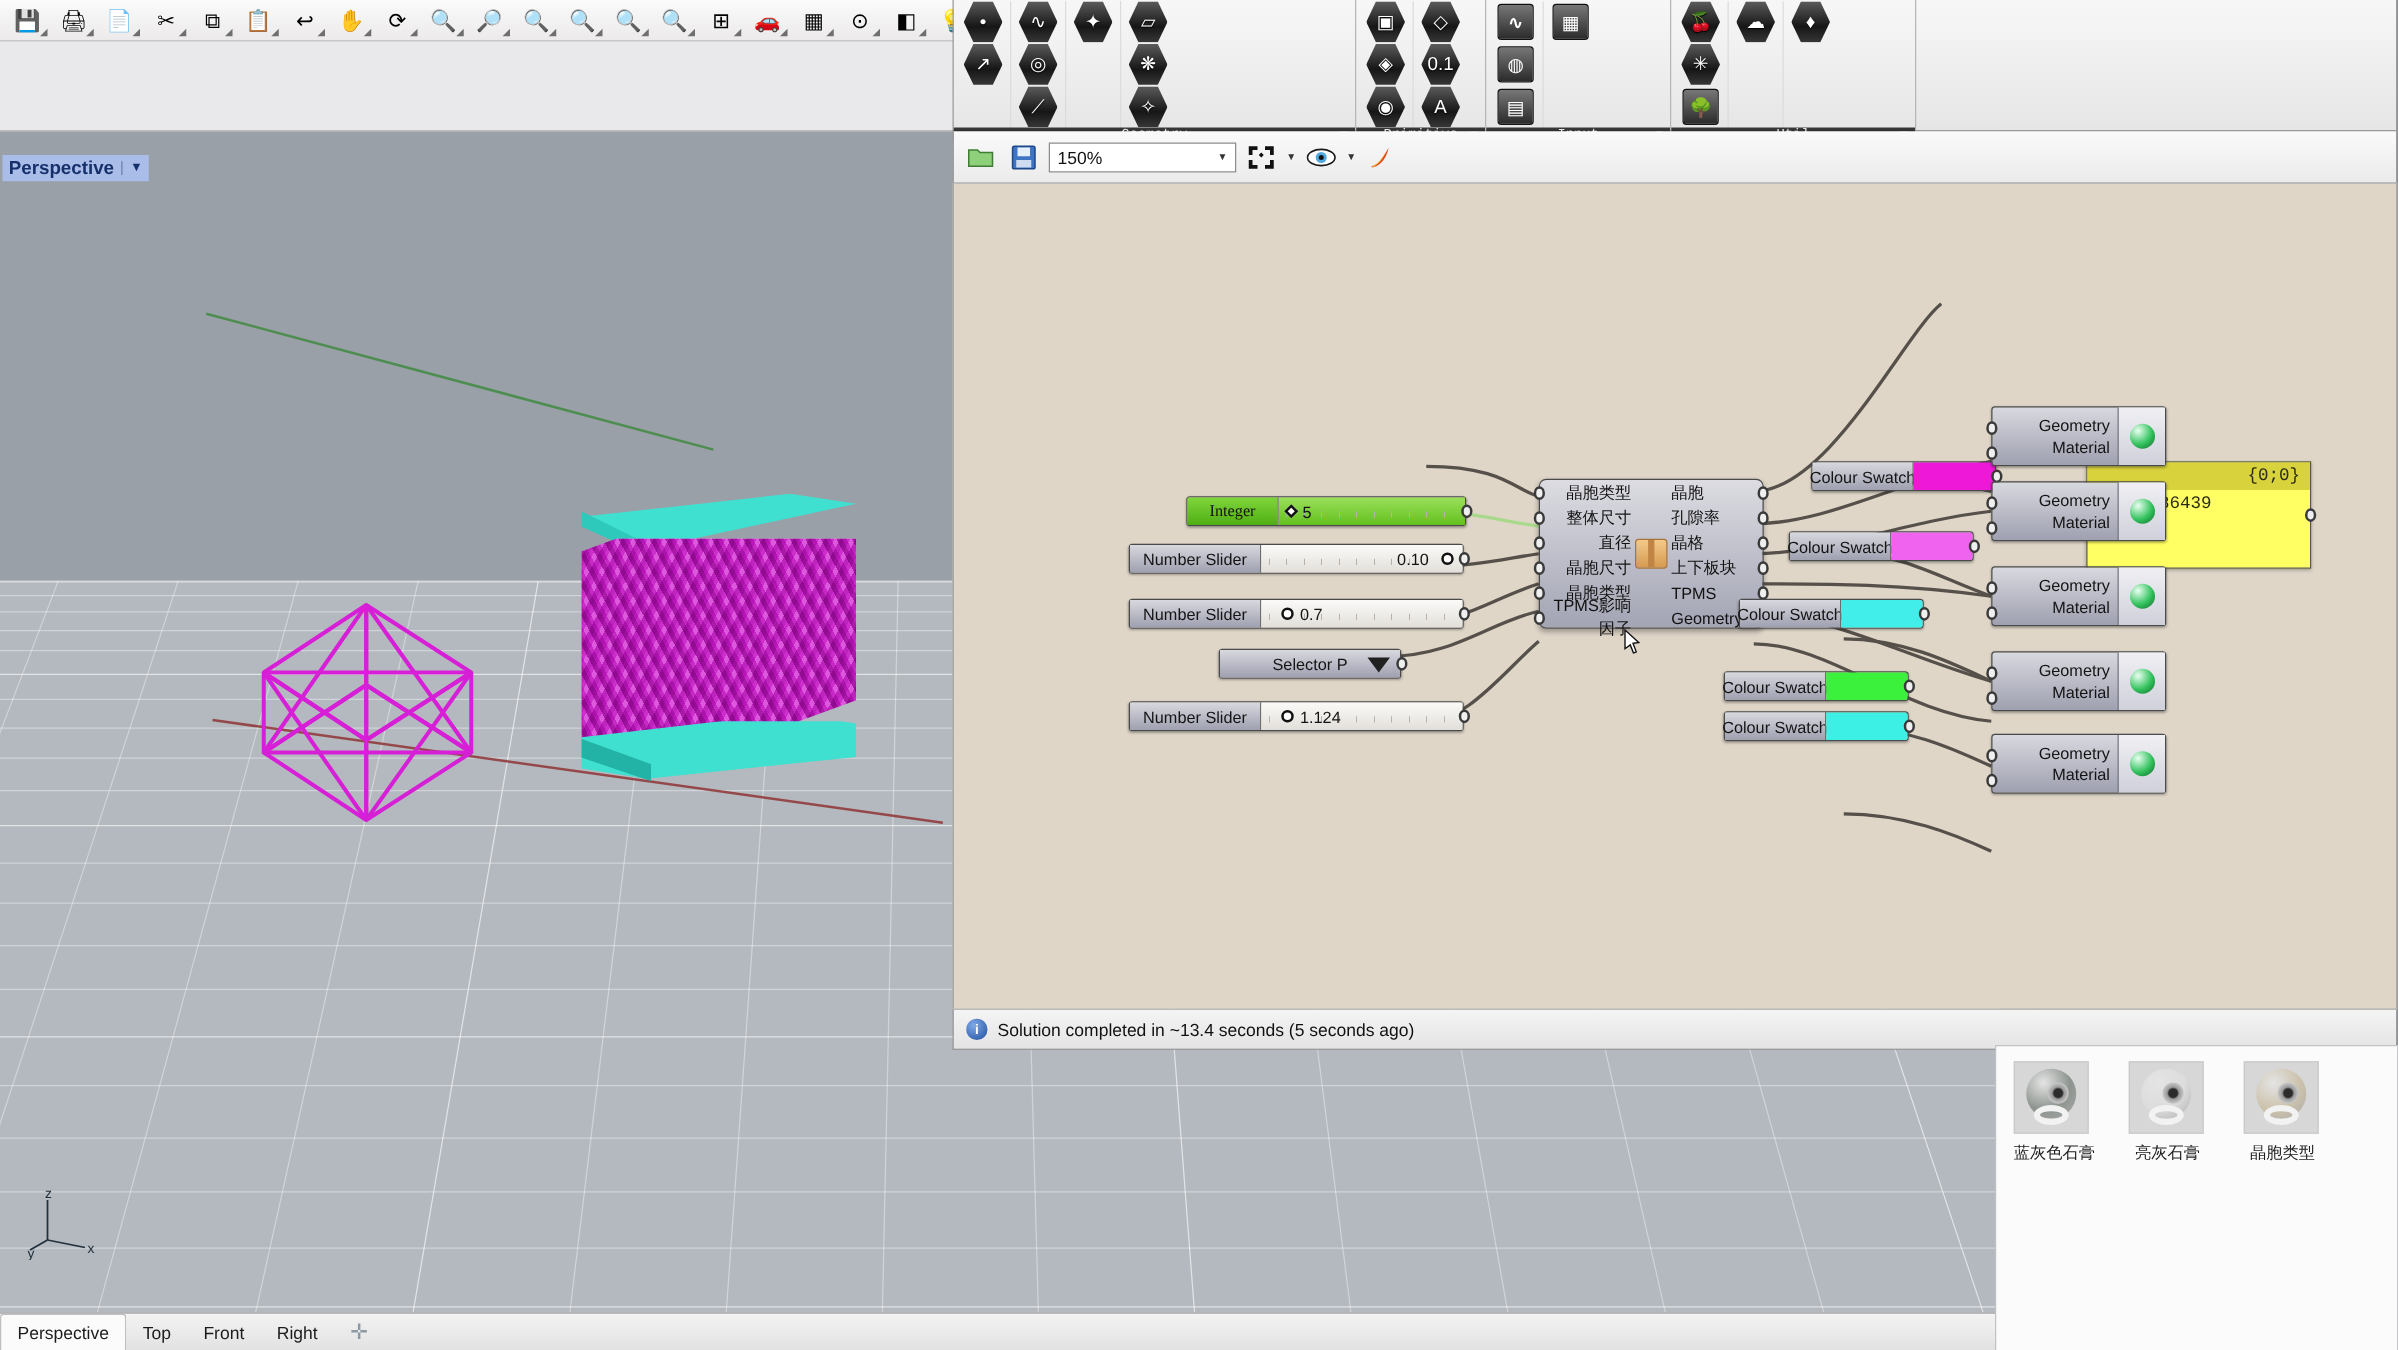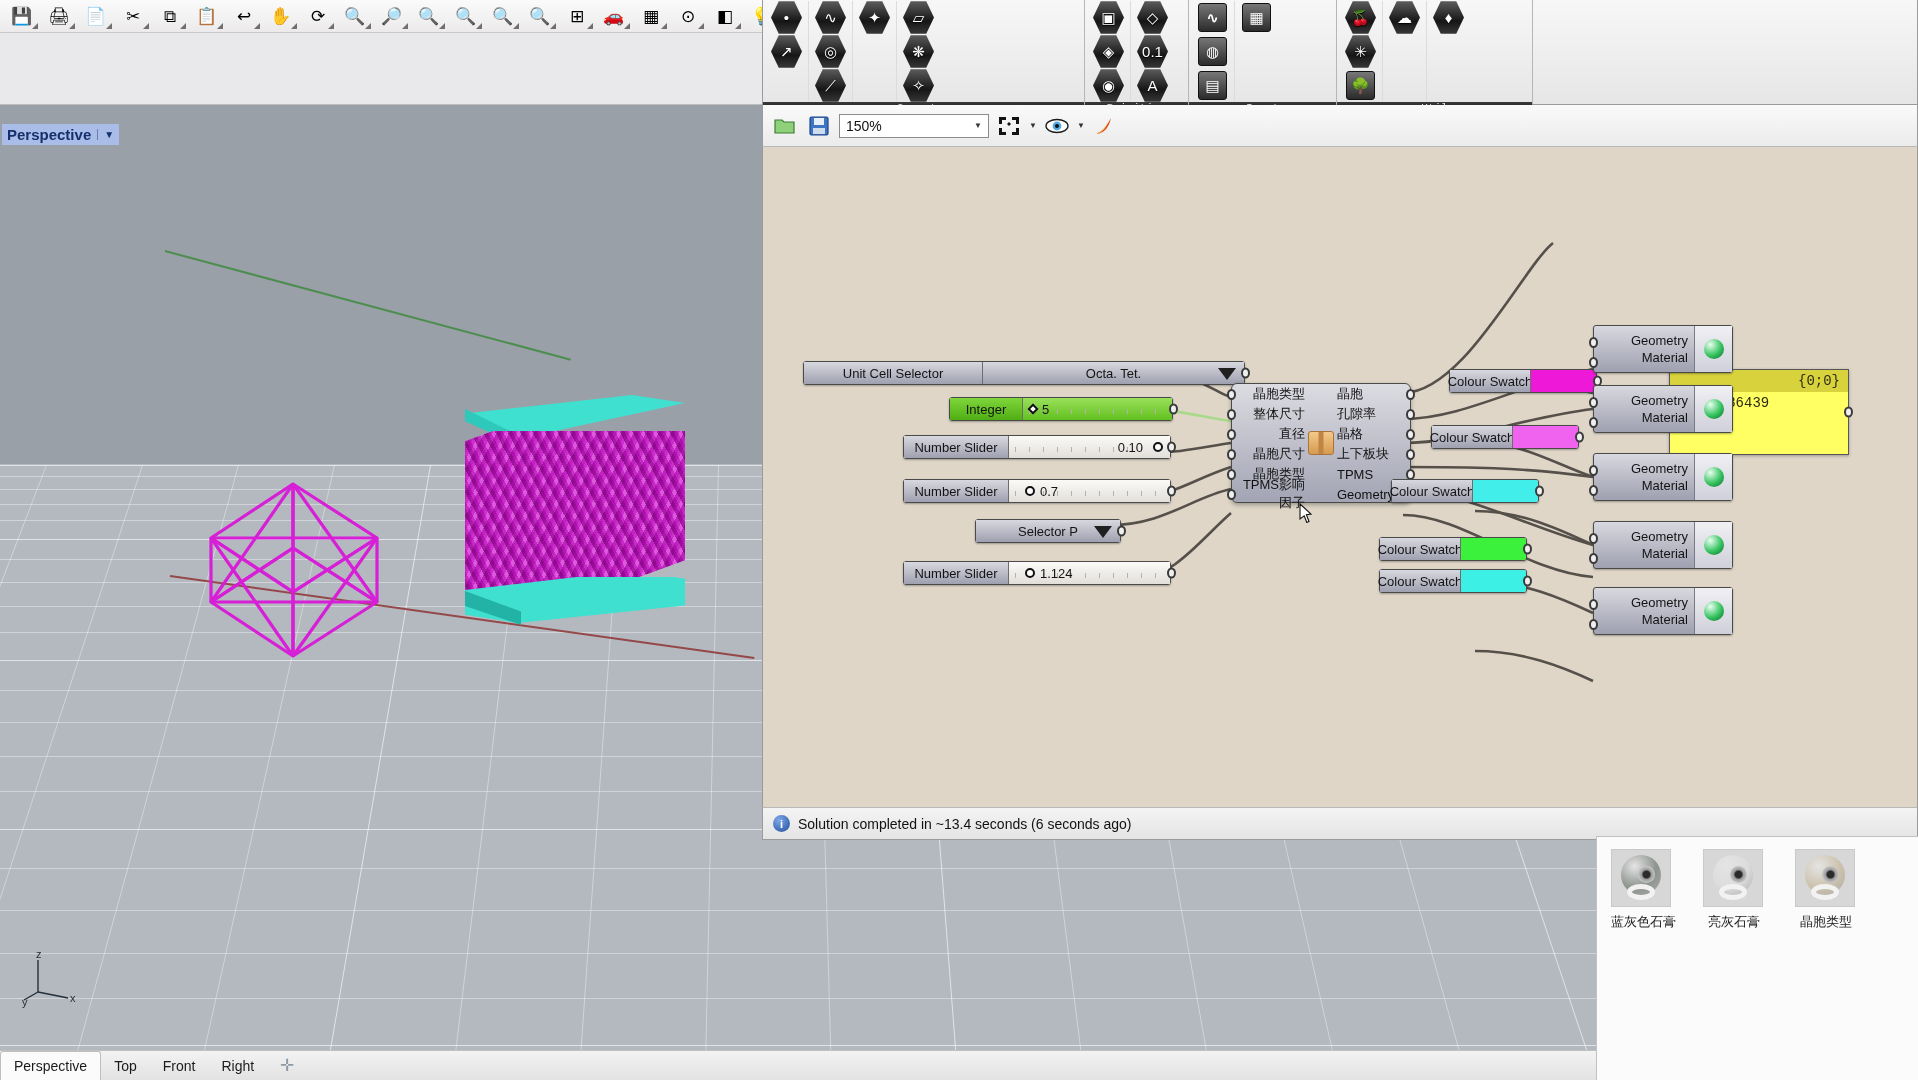--- a/index.html
+++ b/index.html
@@ -628,32 +628,23 @@
         <path d="M716,296 C760,296 790,316 830,330"></path>
         <path d="M712,364 C760,364 800,384 830,398"></path>
         <path d="M712,434 C760,434 800,452 830,466"></path>
         <path d="M712,504 C760,504 800,520 830,534"></path>
       </g>
       <g fill="none" stroke="#a9d98a" stroke-width="2.6">
         <path d="M372,262 C410,262 430,268 468,274"></path>
       </g>
     </svg>
 
-    <div class="ghnode dropnode" id="n-ucs" style="left:40px;top:214px;width:442px;">
-      <div class="cap" style="width:178px;">Unit Cell Selector</div>
-      <div class="sep"></div>
-      <div class="cap" style="flex:1;position:relative;">
-        <span>Octa. Tet.</span>
-        <span class="dchev" style="position:absolute;right:8px;top:6px;"></span>
-      </div>
-      <div class="port out"></div>
-    </div>
 
     <div class="ghnode green" id="n-int" style="left:186px;top:250px;width:224px;">
-      <div class="cap" style="width:72px;">Integer</div>
+      <div class="cap" style="width:72px;font-family:Liberation Serif, serif;">Integer</div>
       <div class="sep"></div>
       <div class="vslider">
         <div class="vticks"></div>
         <div class="vknob diamond"></div>
         <span class="vval">5</span>
       </div>
       <div class="port out"></div>
     </div>
 
     <div class="ghnode" id="n-s1" style="left:140px;top:288px;width:268px;">
@@ -840,21 +831,21 @@
 
     <div id="gh-cursor" style="left:536px;top:356px;">
       <svg width="14" height="20" viewBox="0 0 14 20">
           <path d="M1 1l11 10-4.6.6L10 18.5l-2.2 1-2.6-6.6L1 16z" fill="#fff" stroke="#111" stroke-width="1.1"></path>
         </svg>
     </div>
   </div>
 
   <div id="gh-status">
     <div id="status-dot">i</div>
-    <span>Solution completed in ~13.4 seconds (6 seconds ago)</span>
+    <span>Solution completed in ~13.4 seconds (5 seconds ago)</span>
   </div>
 </div>
 
 <div id="matpanel">
     <div class="matrow">
       <div class="matcell">
         <div class="matthumb">
           <div class="ball" style="background:radial-gradient(circle at 34% 28%,#ffffff55,#8d948e 55%,#00000033);"></div>
           <div class="ring"></div>
           <div class="eye"></div>

